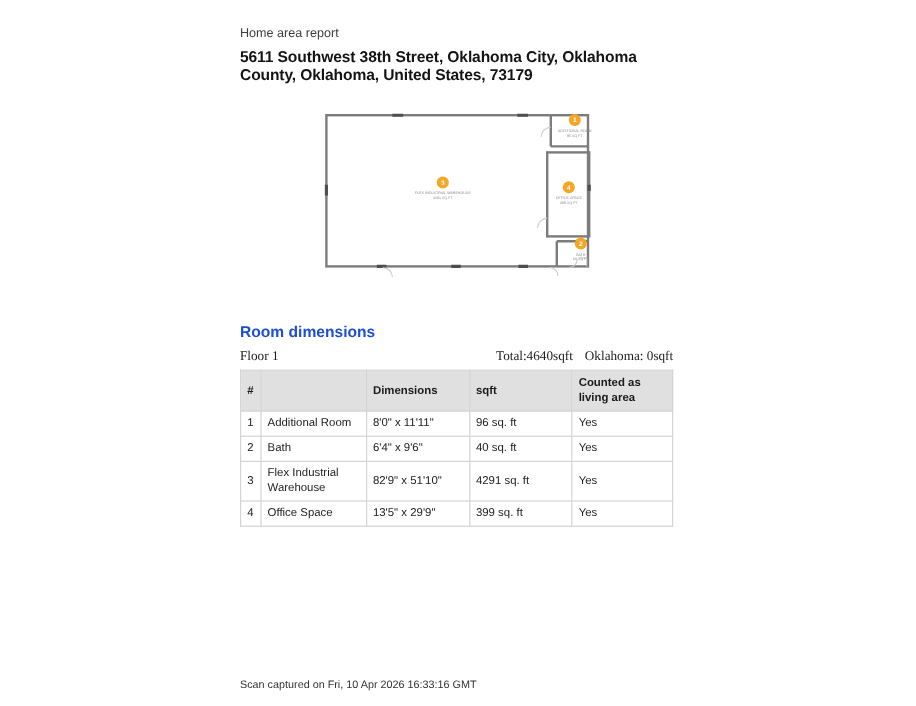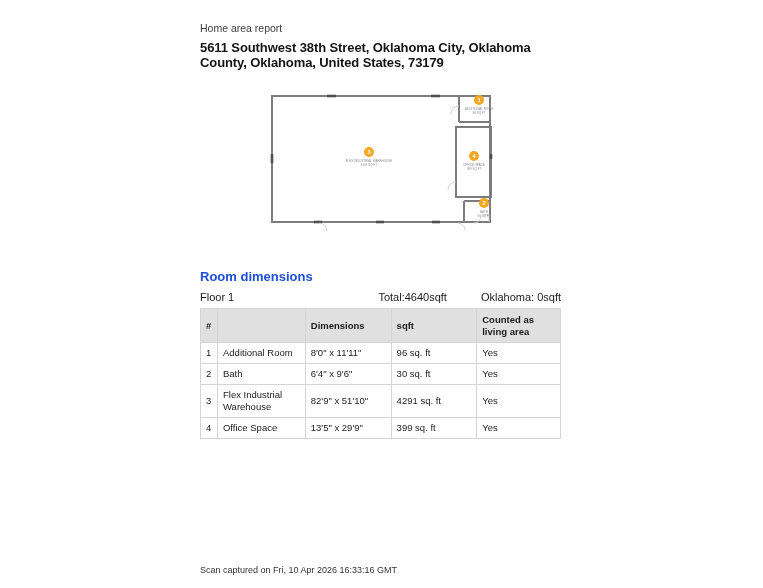--- a/index.html
+++ b/index.html
@@ -15,24 +15,24 @@
   .content { position:absolute; left:200px; top:22px; width:362px; }
   .report-label { font-size:10.5px; color:#3d3d3d; margin:0 0 7px 0; }
   .page-title {
     font-size:13px; font-weight:bold; color:#141414;
     line-height:14.5px; margin:0; width:375px; letter-spacing:-0.1px;
   }
   .floorplan-wrap { margin-top:24px; width:362px; display:flex; justify-content:center; }
   .section-heading { font-size:13px; font-weight:bold; color:#1d4ed8; margin:33px 0 0 0; }
   .floor-row {
     display:flex; justify-content:space-between; align-items:center;
-    margin-top:7px; width:361px;
+    margin-top:7px; width:361px;font-family:Liberation Serif, serif;
   }
   .floor-label { font-size:11px; color:#1b1b1b; }
-  .floor-totals { display:flex; gap:34px; }
+  .floor-totals { display:flex; gap:10px; }
   .floor-totals span { font-size:11px; font-weight:500; color:#1b1b1b; }
   table.room-table {
     border-collapse:collapse; margin-top:5px; width:361px;
     font-size:9.5px; color:#222;
   }
   table.room-table th, table.room-table td {
     border:1px solid #d4d4d4; text-align:left;
     padding:4px 5px; vertical-align:middle; line-height:12px;
   }
   table.room-table th {
@@ -145,21 +145,21 @@
           <td>1</td>
           <td>Additional Room</td>
           <td>8'0" x 11'11"</td>
           <td>96 sq. ft</td>
           <td>Yes</td>
         </tr>
         <tr>
           <td>2</td>
           <td>Bath</td>
           <td>6'4" x 9'6"</td>
-          <td>30 sq. ft</td>
+          <td>40 sq. ft</td>
           <td>Yes</td>
         </tr>
         <tr>
           <td>3</td>
           <td>Flex Industrial Warehouse</td>
           <td>82'9" x 51'10"</td>
           <td>4291 sq. ft</td>
           <td>Yes</td>
         </tr>
         <tr>

